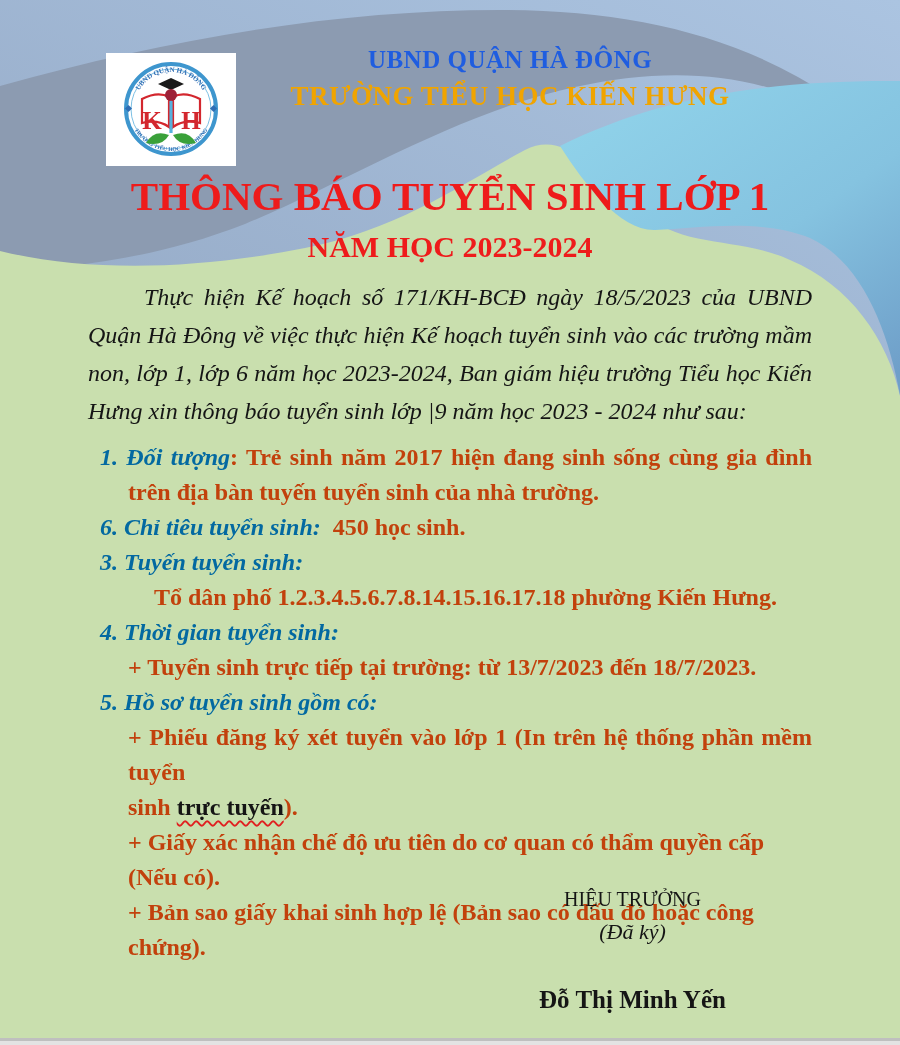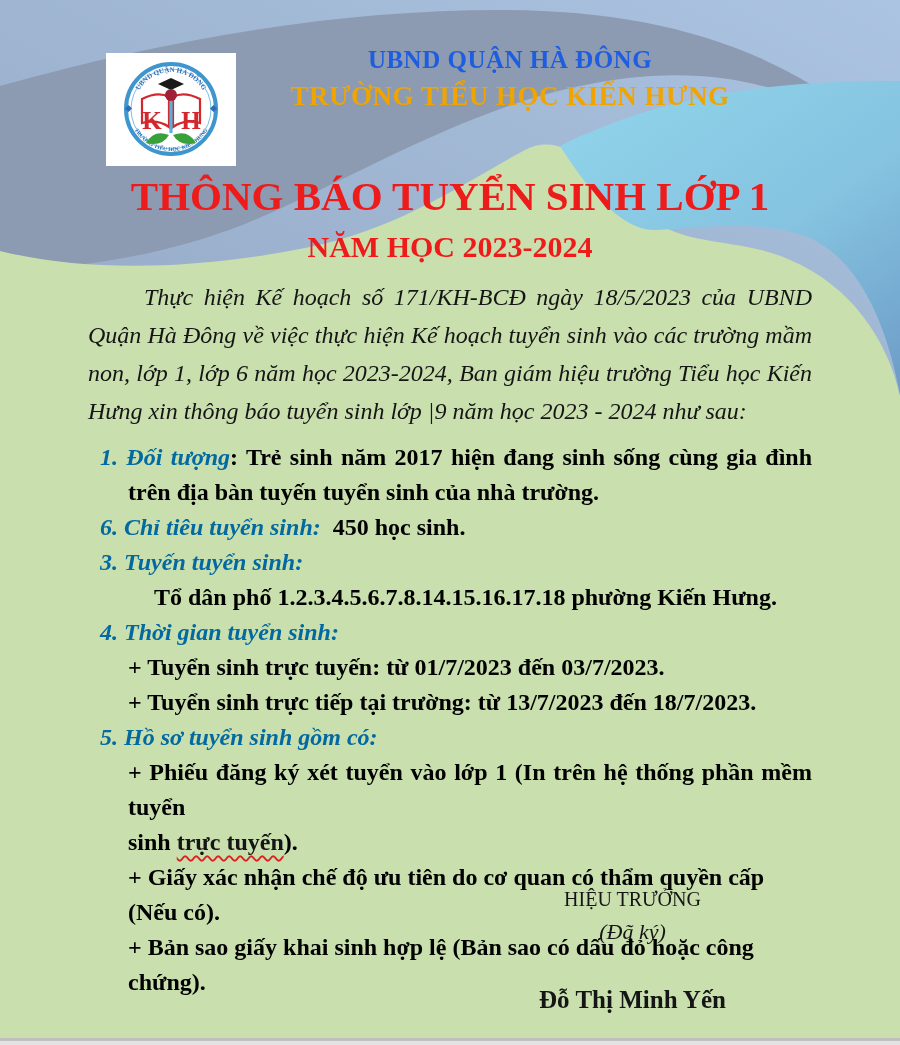--- a/index.html
+++ b/index.html
@@ -17,21 +17,21 @@
   .title-wrap{position:absolute;left:0;top:174px;width:900px;text-align:center;color:#ee1b1b;}
   .title-1{font-size:41px;font-weight:bold;line-height:44px;}
   .title-2{font-size:30px;font-weight:bold;line-height:34px;margin-top:12px;}
   .content{position:absolute;left:88px;top:278px;width:724px;color:#151515;}
   .intro{font-style:italic;font-size:24px;line-height:38px;}
   .intro .l-full{text-align:justify;text-align-last:justify;}
   .intro .l-first{padding-left:56px;}
   .items{margin-left:12px;margin-top:10px;font-weight:bold;font-size:24px;line-height:35px;}
   .items .l-full{text-align:justify;text-align-last:justify;}
   .seg-head{color:#0369a1;font-style:italic;font-weight:bold;}
-  .seg-body{color:#000000;font-weight:bold;}
+  .seg-body{color:#c2410c;font-weight:bold;}
   .seg-squig{color:#151515;font-weight:bold;
     text-decoration:underline wavy #e02020;text-decoration-thickness:2px;text-underline-offset:5px;}
   .sig{position:absolute;left:460px;top:888px;width:345px;text-align:center;color:#151515;}
   .sig-role{font-size:20px;font-weight:normal;}
   .sig-signed{font-size:22px;font-style:italic;margin-top:8px;}
   .sig-name{font-size:25px;font-weight:bold;margin-top:41px;}
   .bottom-strip{position:absolute;left:0;bottom:0;width:900px;height:7px;background:#e3e3e3;border-top:3px solid #bfbfbf;box-sizing:border-box;}
 </style>
 </head>
 <body>
@@ -111,21 +111,20 @@
         </div>
         <div>
           <div class="l-plain"><span class="seg-head">6. Chỉ tiêu tuyển sinh:</span><span class="seg-body">&nbsp; 450 học sinh.</span></div>
         </div>
         <div>
           <div class="l-plain"><span class="seg-head">3. Tuyến tuyển sinh:</span></div>
           <div class="l-cont" style="padding-left: 54px;"><span class="seg-body">Tổ dân phố 1.2.3.4.5.6.7.8.14.15.16.17.18 phường Kiến Hưng.</span></div>
         </div>
         <div>
           <div class="l-plain"><span class="seg-head">4. Thời gian tuyển sinh:</span></div>
-          <div class="l-cont" style="padding-left: 28px;"><span class="seg-body">+ Tuyển sinh trực tuyến: từ 01/7/2023 đến 03/7/2023.</span></div>
           <div class="l-cont" style="padding-left: 28px;"><span class="seg-body">+ Tuyển sinh trực tiếp tại trường: từ 13/7/2023 đến 18/7/2023.</span></div>
         </div>
         <div>
           <div class="l-plain"><span class="seg-head">5. Hồ sơ tuyển sinh gồm có:</span></div>
           <div class="l-full" style="padding-left: 28px;"><span class="seg-body">+ Phiếu đăng ký xét tuyển vào lớp 1 (In trên hệ thống phần mềm tuyển</span></div>
           <div class="l-cont" style="padding-left: 28px;"><span class="seg-body">sinh </span><span class="seg-squig">trực tuyến</span><span class="seg-body">).</span></div>
           <div class="l-cont" style="padding-left: 28px;"><span class="seg-body">+ Giấy xác nhận chế độ ưu tiên do cơ quan có thẩm quyền cấp (Nếu có).</span></div>
           <div class="l-cont" style="padding-left: 28px;"><span class="seg-body">+ Bản sao giấy khai sinh hợp lệ (Bản sao có dấu đỏ hoặc công chứng).</span></div>
         </div>
       </div>

